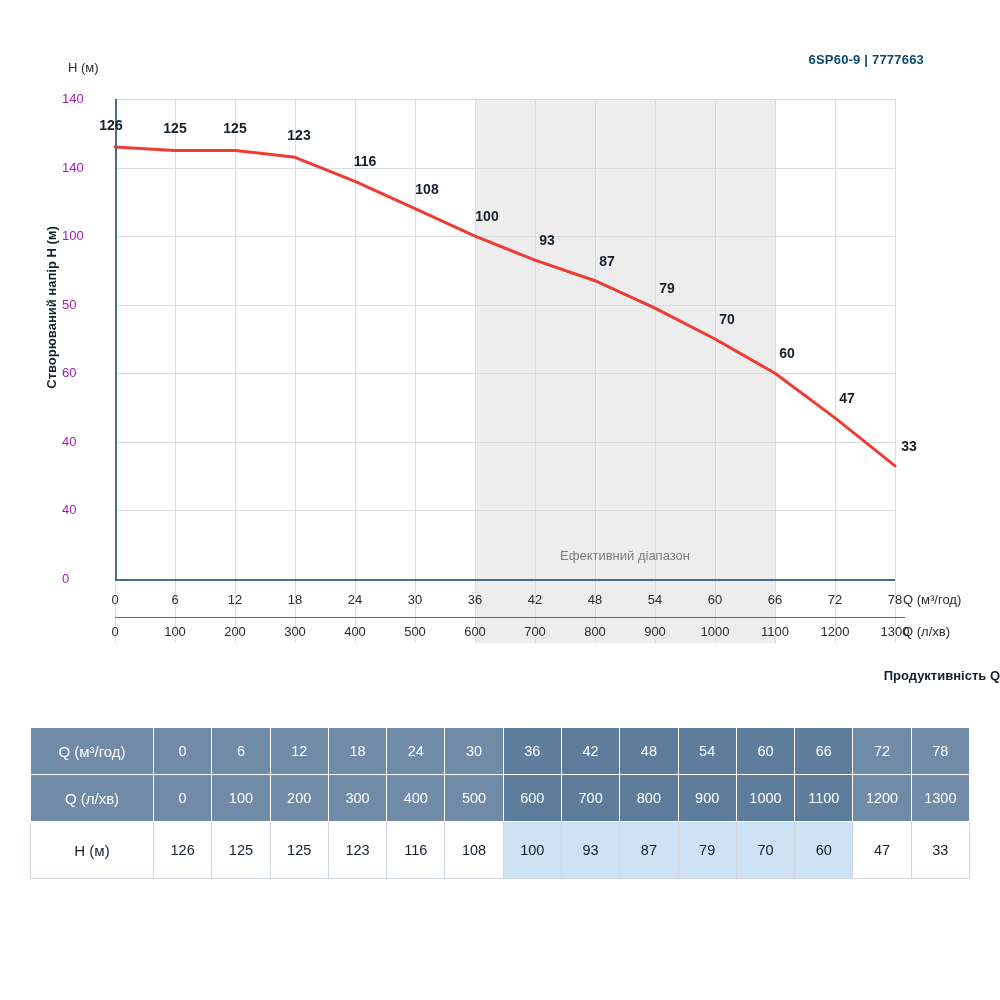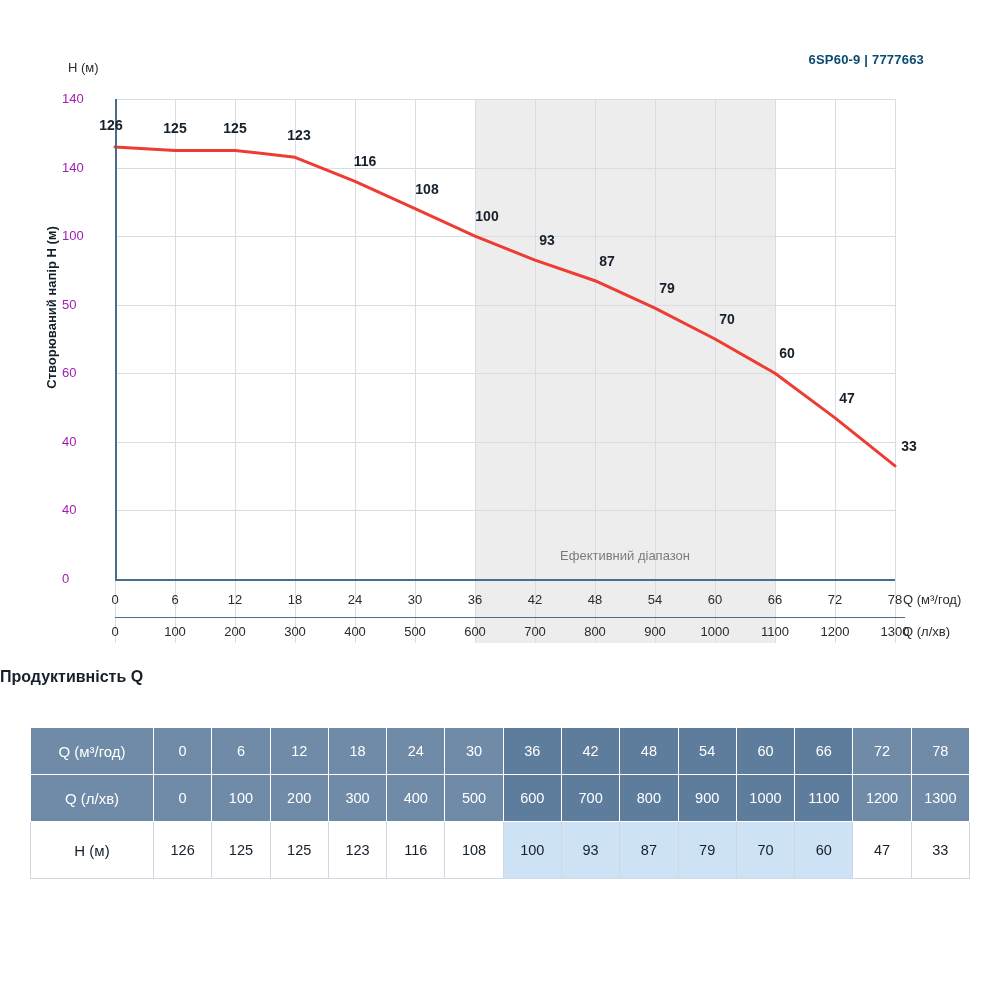--- a/index.html
+++ b/index.html
@@ -44,22 +44,22 @@
     transform: rotate(-90deg);
     font-size: 13px;
     font-weight: bold;
     color: #16202b;
   }
   #x-axis-title {
     position: absolute;
     left: 0;
     right: 0;
     top: 668px;
-    text-align: left;
-    font-size: 16px;
+    text-align: right;
+    font-size: 13px;
     font-weight: bold;
     color: #16202b;
   }
 
   
   #plot {
     position: absolute;
     left: 115px;
     top: 99px;
     width: 780px;

